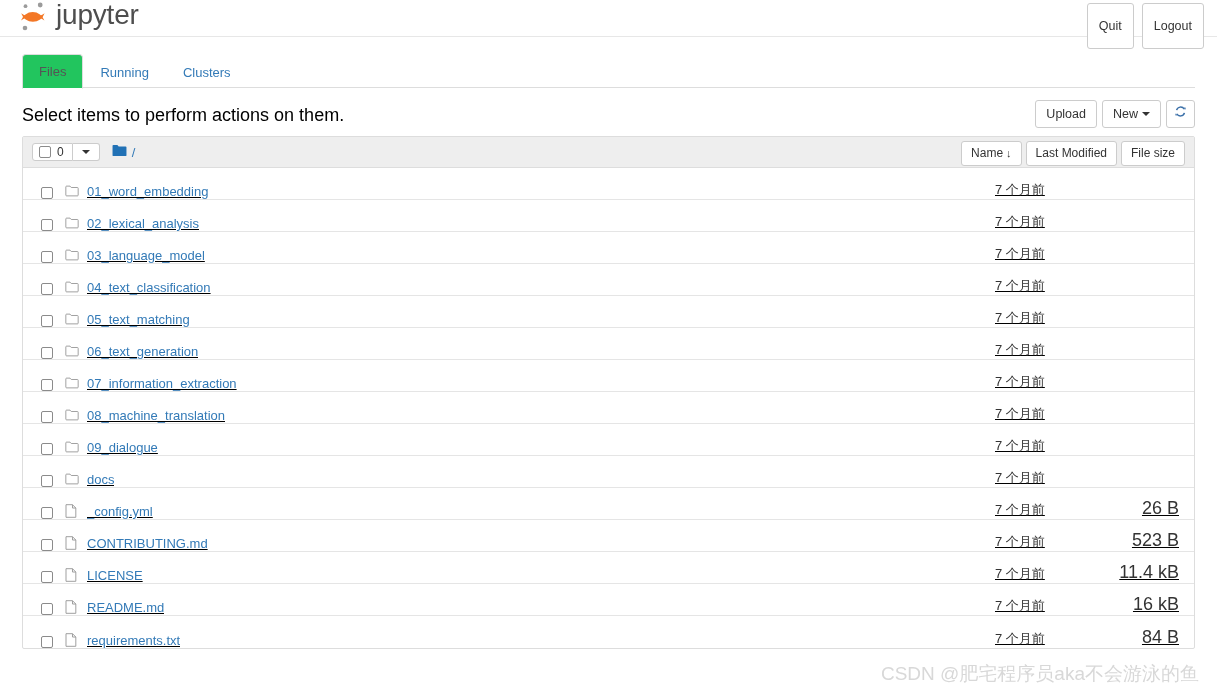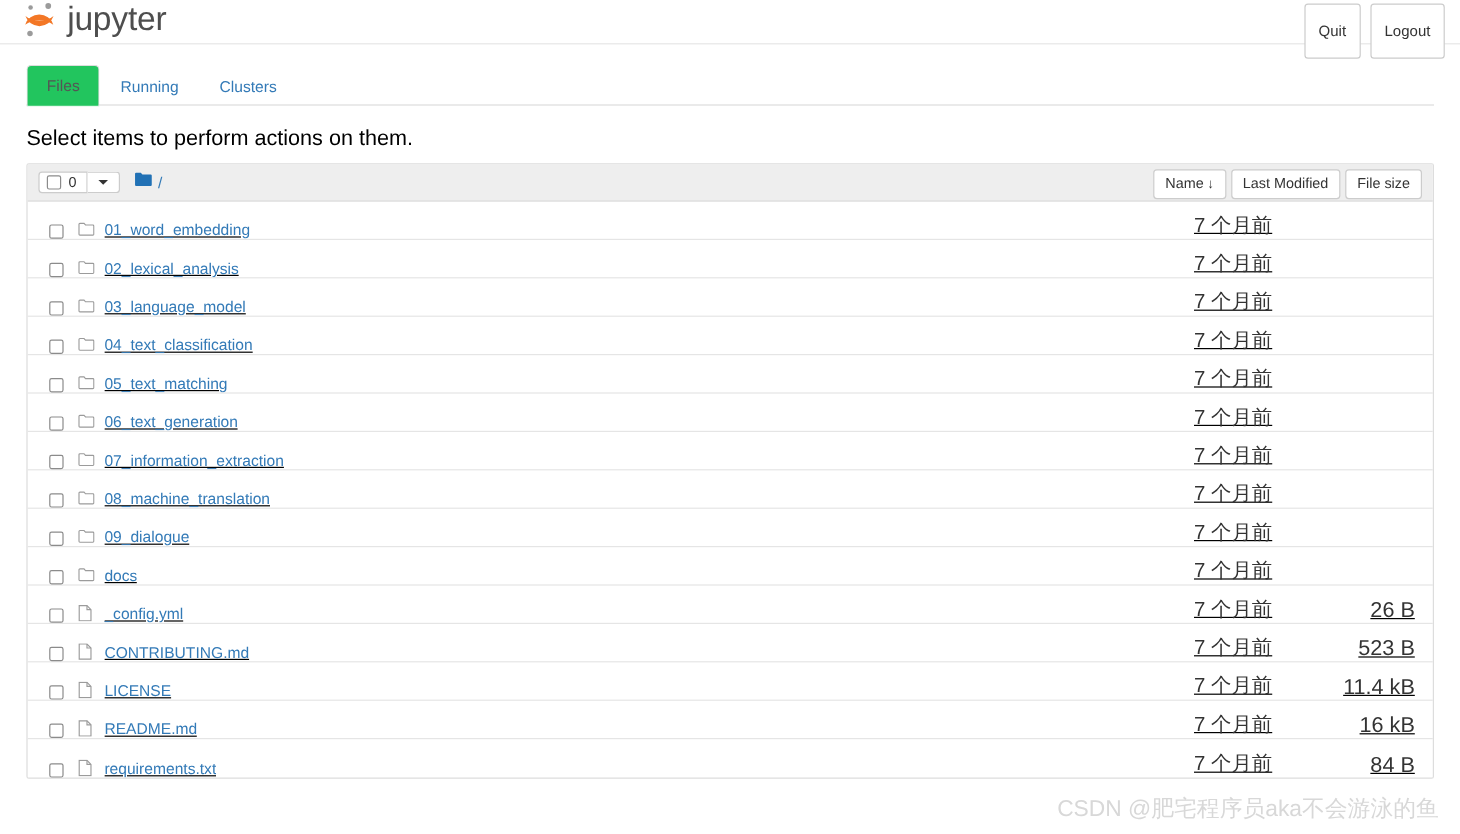--- a/index.html
+++ b/index.html
@@ -13,21 +13,21 @@
 
   
   .header {
     position: relative;
     height: 37px;
     border-bottom: 1px solid #e7e7e7;
   }
   .logo-wrap {
     position: absolute;
     left: 18px; top: 1px;
-    display: flex; align-items: center; gap: 8px;
+    display: flex; gap: 8px;
   }
   .logo-mark { width: 30px; height: 32px; display: block; }
   .logo-text {
     font-size: 28px;
     color: #4e4e4e;
     font-weight: 400;
     letter-spacing: -0.2px;
     line-height: 1;
     padding-bottom: 3px;
   }
@@ -226,21 +226,21 @@
   .row-name {
     font-size: 13px;
     color: #337ab7;
     cursor: pointer;
     white-space: nowrap;
     overflow: hidden;
     text-overflow: ellipsis;
   }
   .row-spacer { flex: 1 1 auto; }
   .row-mod {
-    font-size: 17px;
+    font-size: 13px;
     color: #333;
     width: 112px;
     text-align: left;
     flex: none;
     margin-top: 6px;
   }
   .row-size {
     font-size: 18px;
     color: #333;
     width: 78px;
@@ -285,20 +285,36 @@
 <div class="tabs-wrap">
   <div class="tabs">
     <div class="tab active">Files</div>
     <div class="tab">Running</div>
     <div class="tab">Clusters</div>
   </div>
 </div>
 
 <div class="action-bar">
   <div class="select-hint">Select items to perform actions on them.</div>
+  <div class="action-right">
+    <button class="btn-sm">Upload</button>
+    <button class="btn-sm">
+      <span>New</span><span class="caret"></span>
+    </button>
+    <button class="btn-sm btn-icon">
+      <span>
+        <svg width="13" height="13" viewBox="0 0 16 16">
+          <path d="M13.3 4.6 A6 6 0 0 0 2.3 6.2 L4.1 6.6 A4.2 4.2 0 0 1 11.9 5.6 Z" fill="#3a6fa8"></path>
+          <path d="M12.2 3.0 L14.6 3.4 L13.6 6.0 Z" fill="#3a6fa8"></path>
+          <path d="M2.7 11.4 A6 6 0 0 0 13.7 9.8 L11.9 9.4 A4.2 4.2 0 0 1 4.1 10.4 Z" fill="#3a6fa8"></path>
+          <path d="M3.8 13.0 L1.4 12.6 L2.4 10.0 Z" fill="#3a6fa8"></path>
+        </svg>
+      </span>
+    </button>
+  </div>
 </div>
 
 <div class="panel">
 
   <div class="panel-head">
     <div class="sel-group">
       <div class="sel-box">
         <span class="cb"></span>
         <span class="sel-count">0</span>
       </div>

